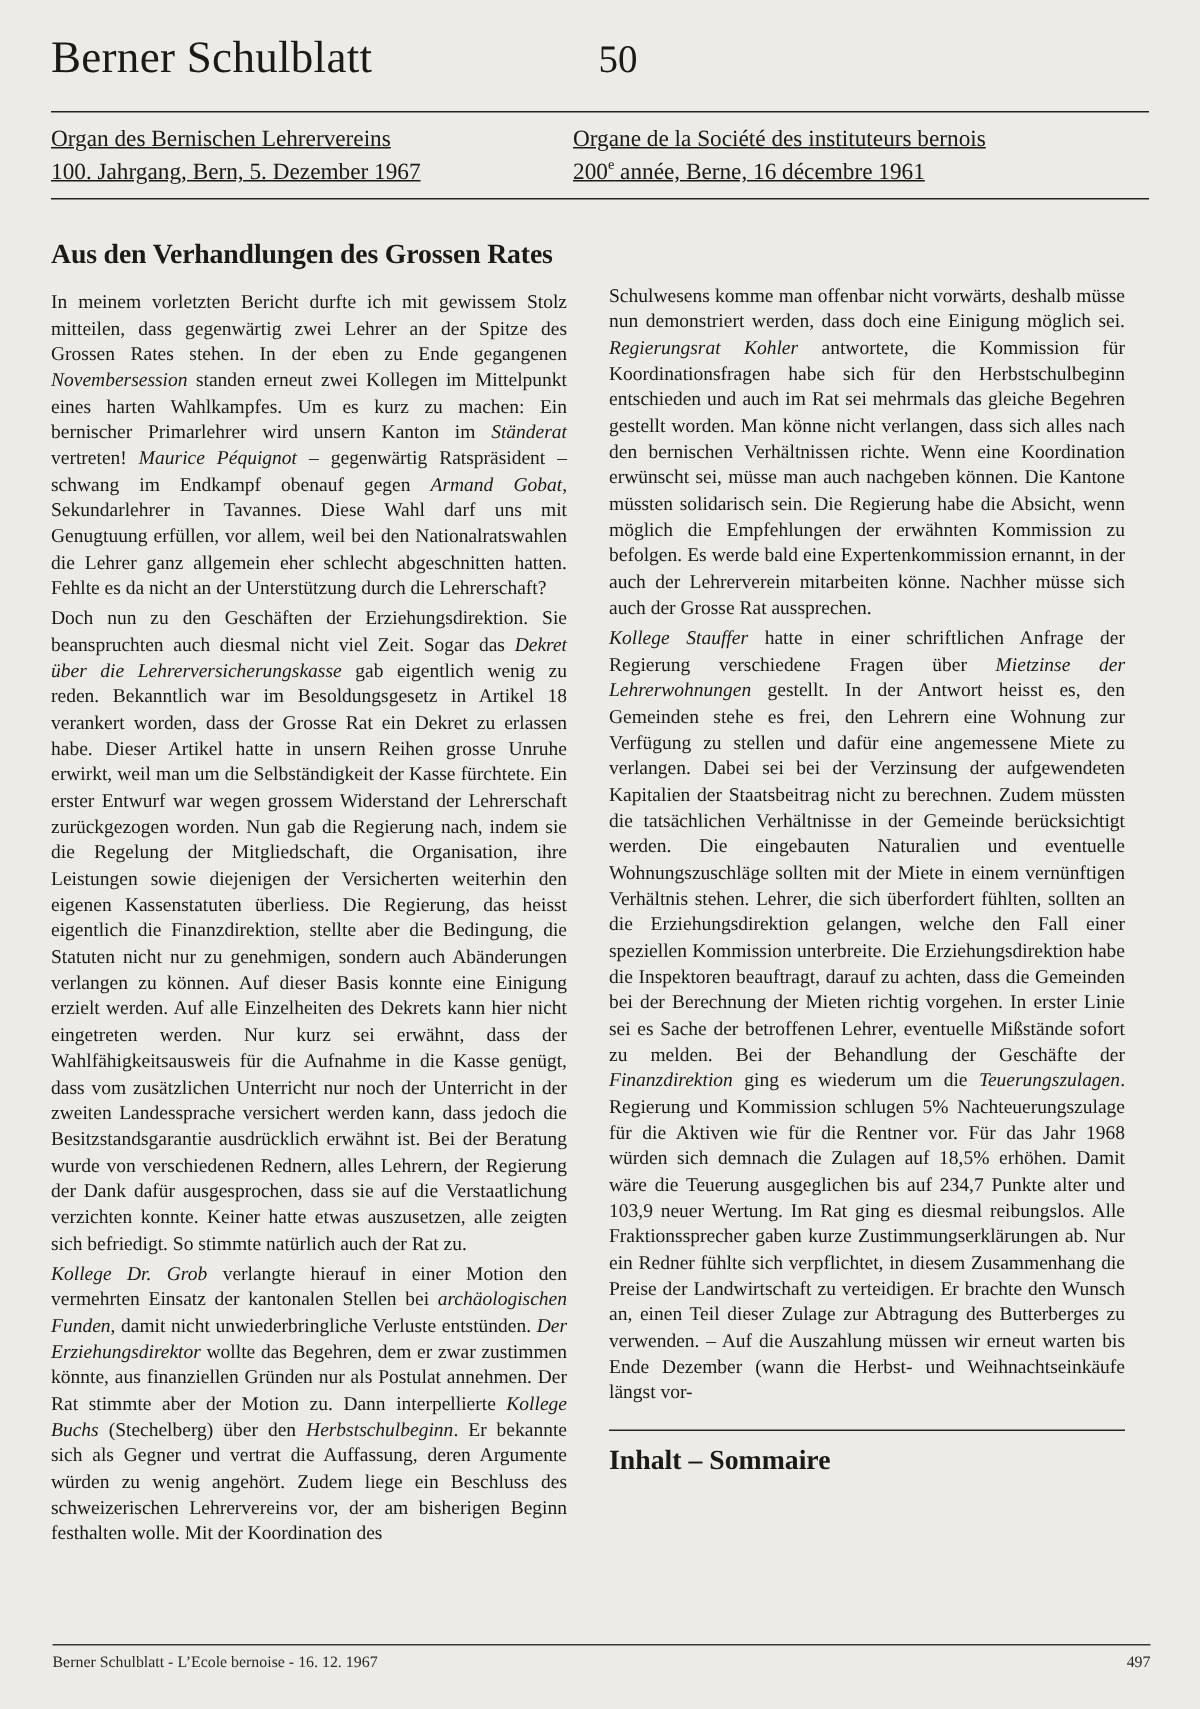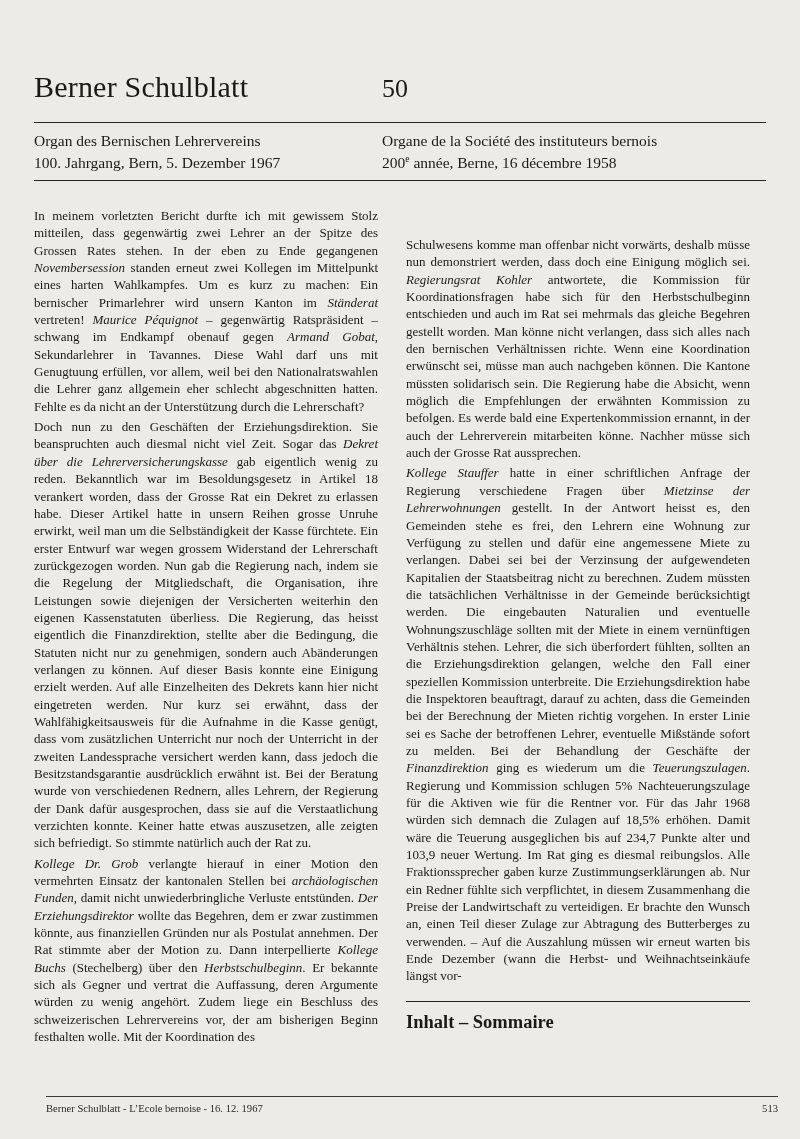--- a/index.html
+++ b/index.html
@@ -28,53 +28,53 @@
     left: 34px;
     top: 22px;
     width: 732px;
   }
 
   
   .masthead {
     display: flex;
     align-items: baseline;
     height: 52px;
-    margin-top: 48px;
   }
   .mast-de {
     width: 348px;
     font-size: 30px;
     letter-spacing: 0.2px;
     white-space: nowrap;
   }
   .mast-fr {
     flex: 1;
     font-size: 30px;
     white-space: nowrap;
   }
   .mast-no {
     font-size: 26px;
-    text-align: left;
+    text-align: center;
     width: 60px;
     white-space: nowrap;
   }
 
   .rule {
     height: 0;
     border-top: 1.6px solid #24231f;
     margin: 0;
   }
   .rule.thin {
     border-top-width: 1.2px;
   }
 
   
   .subhead {
     display: flex;
     padding: 7px 0 6px 0;
+    text-decoration: underline;
   }
   .sub-col {
     width: 348px;
   }
   .sub-col.right {
     flex: 1;
     width: auto;
   }
   .sub-line {
     font-size: 15.5px;
@@ -136,21 +136,21 @@
   }
   .toc-title {
     font-size: 18.5px;
     margin: 0 0 7px 0;
     line-height: 1.2;
   }
 
   
   .footer {
     position: absolute;
-    left: 46px;
+    left: 35px;
     top: 1096px;
     width: 732px;
   }
   .footer-rule {
     border-top: 1.1px solid #3a3833;
     margin-bottom: 6px;
   }
   .footer-row {
     display: flex;
     justify-content: space-between;
@@ -173,29 +173,30 @@
 
     <div class="rule"></div>
 
     <div class="subhead">
       <div class="sub-col">
         <div class="sub-line">Organ des Bernischen Lehrervereins</div>
         <div class="sub-line">100. Jahrgang, Bern, 5. Dezember 1967</div>
       </div>
       <div class="sub-col right">
         <div class="sub-line">Organe de la Société des instituteurs bernois</div>
-        <div class="sub-line"><span>200</span><sup class="ord">e</sup><span> année, Berne, 16 décembre 1958</span></div>
+        <div class="sub-line"><span>200</span><sup class="ord">e</sup><span> année, Berne, 16 décembre 1961</span></div>
       </div>
     </div>
 
     <div class="rule thin"></div>
 
     <div class="columns">
 
       <div class="col left">
+        <h1 class="headline">Aus den Verhandlungen des Grossen Rates</h1>
         <p class="para">In meinem vorletzten Bericht durfte ich mit gewissem Stolz mitteilen, dass gegenwärtig zwei Lehrer an der Spitze des Grossen Rates stehen. In der eben zu Ende gegangenen <em>Novembersession</em> standen erneut zwei Kollegen im Mittelpunkt eines harten Wahlkampfes. Um es kurz zu machen: Ein bernischer Primarlehrer wird unsern Kanton im <em>Ständerat</em> vertreten! <em>Maurice Péquignot</em> – gegenwärtig Ratspräsident – schwang im Endkampf obenauf gegen <em>Armand Gobat</em>, Sekundarlehrer in Tavannes. Diese Wahl darf uns mit Genugtuung erfüllen, vor allem, weil bei den Nationalratswahlen die Lehrer ganz allgemein eher schlecht abgeschnitten hatten. Fehlte es da nicht an der Unterstützung durch die Lehrerschaft?</p>
         <p class="para">Doch nun zu den Geschäften der Erziehungsdirektion. Sie beanspruchten auch diesmal nicht viel Zeit. Sogar das <em>Dekret über die Lehrerversicherungskasse</em> gab eigentlich wenig zu reden. Bekanntlich war im Besoldungsgesetz in Artikel 18 verankert worden, dass der Grosse Rat ein Dekret zu erlassen habe. Dieser Artikel hatte in unsern Reihen grosse Unruhe erwirkt, weil man um die Selbständigkeit der Kasse fürchtete. Ein erster Entwurf war wegen grossem Widerstand der Lehrerschaft zurückgezogen worden. Nun gab die Regierung nach, indem sie die Regelung der Mitgliedschaft, die Organisation, ihre Leistungen sowie diejenigen der Versicherten weiterhin den eigenen Kassenstatuten überliess. Die Regierung, das heisst eigentlich die Finanzdirektion, stellte aber die Bedingung, die Statuten nicht nur zu genehmigen, sondern auch Abänderungen verlangen zu können. Auf dieser Basis konnte eine Einigung erzielt werden. Auf alle Einzelheiten des Dekrets kann hier nicht eingetreten werden. Nur kurz sei erwähnt, dass der Wahlfähigkeitsausweis für die Aufnahme in die Kasse genügt, dass vom zusätzlichen Unterricht nur noch der Unterricht in der zweiten Landessprache versichert werden kann, dass jedoch die Besitzstandsgarantie ausdrücklich erwähnt ist. Bei der Beratung wurde von verschiedenen Rednern, alles Lehrern, der Regierung der Dank dafür ausgesprochen, dass sie auf die Verstaatlichung verzichten konnte. Keiner hatte etwas auszusetzen, alle zeigten sich befriedigt. So stimmte natürlich auch der Rat zu.</p>
         <p class="para"><em>Kollege Dr. Grob</em> verlangte hierauf in einer Motion den vermehrten Einsatz der kantonalen Stellen bei <em>archäologischen Funden</em>, damit nicht unwiederbringliche Verluste entstünden. <em>Der Erziehungsdirektor</em> wollte das Begehren, dem er zwar zustimmen könnte, aus finanziellen Gründen nur als Postulat annehmen. Der Rat stimmte aber der Motion zu. Dann interpellierte <em>Kollege Buchs</em> (Stechelberg) über den <em>Herbstschulbeginn</em>. Er bekannte sich als Gegner und vertrat die Auffassung, deren Argumente würden zu wenig angehört. Zudem liege ein Beschluss des schweizerischen Lehrervereins vor, der am bisherigen Beginn festhalten wolle. Mit der Koordination des</p>
       </div>
 
       <div class="col right">
         <div class="rc-top"></div>
         <p class="para">Schulwesens komme man offenbar nicht vorwärts, deshalb müsse nun demonstriert werden, dass doch eine Einigung möglich sei. <em>Regierungsrat Kohler</em> antwortete, die Kommission für Koordinationsfragen habe sich für den Herbstschulbeginn entschieden und auch im Rat sei mehrmals das gleiche Begehren gestellt worden. Man könne nicht verlangen, dass sich alles nach den bernischen Verhältnissen richte. Wenn eine Koordination erwünscht sei, müsse man auch nachgeben können. Die Kantone müssten solidarisch sein. Die Regierung habe die Absicht, wenn möglich die Empfehlungen der erwähnten Kommission zu befolgen. Es werde bald eine Expertenkommission ernannt, in der auch der Lehrerverein mitarbeiten könne. Nachher müsse sich auch der Grosse Rat aussprechen.</p>
         <p class="para"><em>Kollege Stauffer</em> hatte in einer schriftlichen Anfrage der Regierung verschiedene Fragen über <em>Mietzinse der Lehrerwohnungen</em> gestellt. In der Antwort heisst es, den Gemeinden stehe es frei, den Lehrern eine Wohnung zur Verfügung zu stellen und dafür eine angemessene Miete zu verlangen. Dabei sei bei der Verzinsung der aufgewendeten Kapitalien der Staatsbeitrag nicht zu berechnen. Zudem müssten die tatsächlichen Verhältnisse in der Gemeinde berücksichtigt werden. Die eingebauten Naturalien und eventuelle Wohnungszuschläge sollten mit der Miete in einem vernünftigen Verhältnis stehen. Lehrer, die sich überfordert fühlten, sollten an die Erziehungsdirektion gelangen, welche den Fall einer speziellen Kommission unterbreite. Die Erziehungsdirektion habe die Inspektoren beauftragt, darauf zu achten, dass die Gemeinden bei der Berechnung der Mieten richtig vorgehen. In erster Linie sei es Sache der betroffenen Lehrer, eventuelle Mißstände sofort zu melden. Bei der Behandlung der Geschäfte der <em>Finanzdirektion</em> ging es wiederum um die <em>Teuerungszulagen</em>. Regierung und Kommission schlugen 5% Nachteuerungszulage für die Aktiven wie für die Rentner vor. Für das Jahr 1968 würden sich demnach die Zulagen auf 18,5% erhöhen. Damit wäre die Teuerung ausgeglichen bis auf 234,7 Punkte alter und 103,9 neuer Wertung. Im Rat ging es diesmal reibungslos. Alle Fraktionssprecher gaben kurze Zustimmungserklärungen ab. Nur ein Redner fühlte sich verpflichtet, in diesem Zusammenhang die Preise der Landwirtschaft zu verteidigen. Er brachte den Wunsch an, einen Teil dieser Zulage zur Abtragung des Butterberges zu verwenden. – Auf die Auszahlung müssen wir erneut warten bis Ende Dezember (wann die Herbst- und Weihnachtseinkäufe längst vor-</p>
 
@@ -206,16 +207,16 @@
         </div>
       </div>
 
     </div>
   </div>
 
   <div class="footer">
     <div class="footer-rule"></div>
     <div class="footer-row">
       <span>Berner Schulblatt - L’Ecole bernoise - 16. 12. 1967</span>
-      <span>513</span>
+      <span>497</span>
     </div>
   </div>
 </div>
 
 </body></html>

